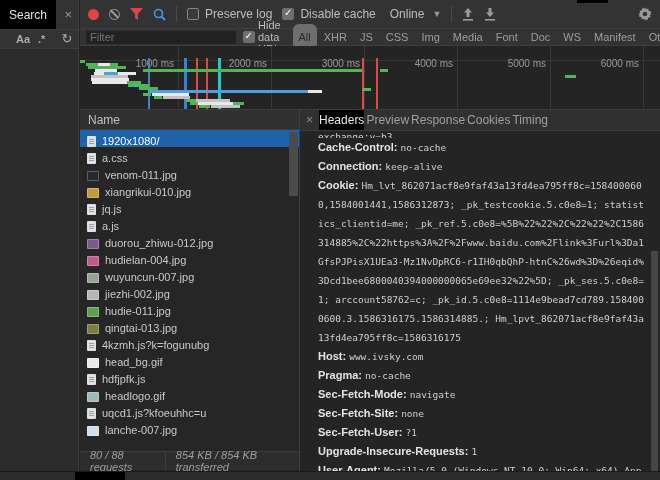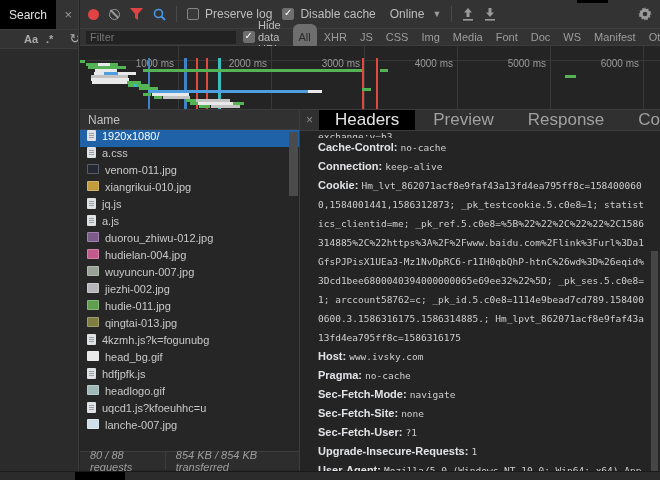--- a/index.html
+++ b/index.html
@@ -5,21 +5,21 @@
   html,body{margin:0;padding:0;background:#242424;}
   .app{position:relative;width:660px;height:480px;background:#242424;overflow:hidden;
        font-family:"Liberation Sans",sans-serif;color:#c5c5c5;font-size:12px;}
   .top-black{position:absolute;left:577px;top:0;width:31px;height:3px;background:#000;z-index:9;}
 
   
   .left-pane{position:absolute;left:0;top:0;width:79px;height:480px;background:#2b2b2b;border-right:1px solid #3d3d3d;box-sizing:border-box;}
   .lp-tabstrip{height:29px;background:#333;border-bottom:1px solid #3d3d3d;display:flex;align-items:stretch;}
   .lp-tab{background:#000;color:#e3e3e3;display:flex;align-items:center;padding:0 9px;font-size:12px;}
   .lp-close{margin-left:auto;margin-right:6px;align-self:center;color:#9a9a9a;font-size:13px;cursor:default;}
-  .lp-toolbar{height:18px;background:#333;border-bottom:1px solid #3d3d3d;display:flex;align-items:center;gap:8px;padding:0 0 0 24px;overflow:hidden;}
+  .lp-toolbar{height:18px;background:#333;border-bottom:1px solid #3d3d3d;display:flex;align-items:center;gap:8px;padding:0 0 0 16px;overflow:hidden;}
   .lp-btn{color:#ababab;font-size:11px;font-weight:bold;}
   .lp-div{width:2px;height:12px;background:#5c748c;}
   .lp-refresh{color:#ababab;font-size:13px;line-height:10px;}
   .icon-clear{width:9px;height:9px;border:1.5px solid #9a9a9a;border-radius:50%;position:relative;flex:0 0 auto;}
   .icon-clear::after{content:"";position:absolute;left:-1px;top:3.5px;width:11px;height:1.5px;background:#9a9a9a;transform:rotate(45deg);}
 
   
   .net-pane{position:absolute;left:80px;top:0;width:580px;height:480px;border-radius:14px;}
   .net-toolbar{height:29px;background:#333;border-bottom:1px solid #3d3d3d;display:flex;align-items:center;gap:10px;padding:0 8px;box-sizing:border-box;}
   .rec-dot{width:11px;height:11px;border-radius:50%;background:#e04343;flex:0 0 auto;}
@@ -44,35 +44,35 @@
   .ov-tick{position:absolute;top:12px;transform:translateX(-100%);padding-right:4px;font-size:10px;color:#9a9a9a;white-space:nowrap;}
   .ov-rule{position:absolute;left:0;right:0;top:14px;height:1px;background:#383838;}
   .ov-bar{position:absolute;height:3px;}
   .ov-vline{position:absolute;top:12px;bottom:0;}
 
   
   .net-body{display:flex;height:368px;}
   .requests{width:220px;flex:0 0 auto;display:flex;flex-direction:column;border-right:1px solid #3d3d3d;box-sizing:border-box;background:#262626;}
   .rq-header{height:20px;background:#313131;border-bottom:1px solid #3d3d3d;display:flex;align-items:center;padding-left:8px;color:#c0c0c0;font-size:12px;box-sizing:border-box;}
   .rq-list{flex:1;position:relative;overflow:hidden;}
-  .rq-row{height:17px;display:flex;align-items:flex-start;gap:6px;padding-left:7px;color:#c9c9c9;font-size:11px;white-space:nowrap;cursor:default;}
+  .rq-row{height:17px;display:flex;align-items:flex-end;gap:6px;padding-left:7px;color:#c9c9c9;font-size:11px;white-space:nowrap;cursor:default;}
   .rq-row.selected{background:#2062a8;color:#fff;}
   .ic-doc{width:9px;height:11px;background:#dfe1e5;border-radius:1px;position:relative;flex:0 0 auto;}
   .ic-doc::after{content:"";position:absolute;left:2px;top:3px;width:5px;height:1px;background:#9aa0a6;box-shadow:0 2px 0 #9aa0a6,0 4px 0 #9aa0a6;}
   .ic-img{width:12px;height:10px;border-radius:1px;flex:0 0 auto;border:1px solid rgba(255,255,255,.25);box-sizing:border-box;}
   .rq-scrollthumb{position:absolute;right:1px;top:2px;width:9px;height:64px;background:#4b4b4b;}
   .rq-status{height:18px;background:#2d2d2d;border-top:1px solid #3d3d3d;display:flex;align-items:center;font-size:11px;color:#9e9e9e;}
   .rq-status .st{padding:0 10px;font-style:italic;}
   .st-div{width:1px;height:18px;background:#3d3d3d;}
   .rq-bottom-spacer{height:8px;}
 
   .details{flex:1;display:flex;flex-direction:column;min-width:0;background:#242424;}
   .dt-tabbar{height:20px;background:#303030;border-bottom:1px solid #3d3d3d;display:flex;align-items:stretch;gap:2px;padding-left:2px;}
   .dt-close{align-self:center;color:#8a8a8a;font-size:12px;padding:0 4px;}
-  .dt-tab{display:flex;align-items:center;padding:0 16px;font-size:17px;color:#a0a0a0;}
+  .dt-tab{display:flex;align-items:center;padding:0 0;font-size:12px;color:#a0a0a0;}
   .dt-tab.active{background:#000;color:#e6e6e6;}
   .dt-content{flex:1;position:relative;overflow:hidden;padding:0 14px 0 18px;}
   .clip-line{height:7px;overflow:hidden;}
   .clip-line .inner{transform:translateY(-11px);}
   .hentry{line-height:18px;word-break:break-all;}
   .hname{font-weight:bold;font-size:11px;color:#e1e3e6;}
   .hval{font-family:"DejaVu Sans Mono",monospace;font-size:9.5px;color:#cfcfcf;}
   .dt-scrollthumb{position:absolute;right:2px;top:120px;width:7px;height:225px;background:#464646;}
 
   .bottom-strip{position:absolute;left:0;bottom:0;width:660px;height:8px;background:#2b2b2b;border-top:1px solid #1a1a1a;z-index:8;}

